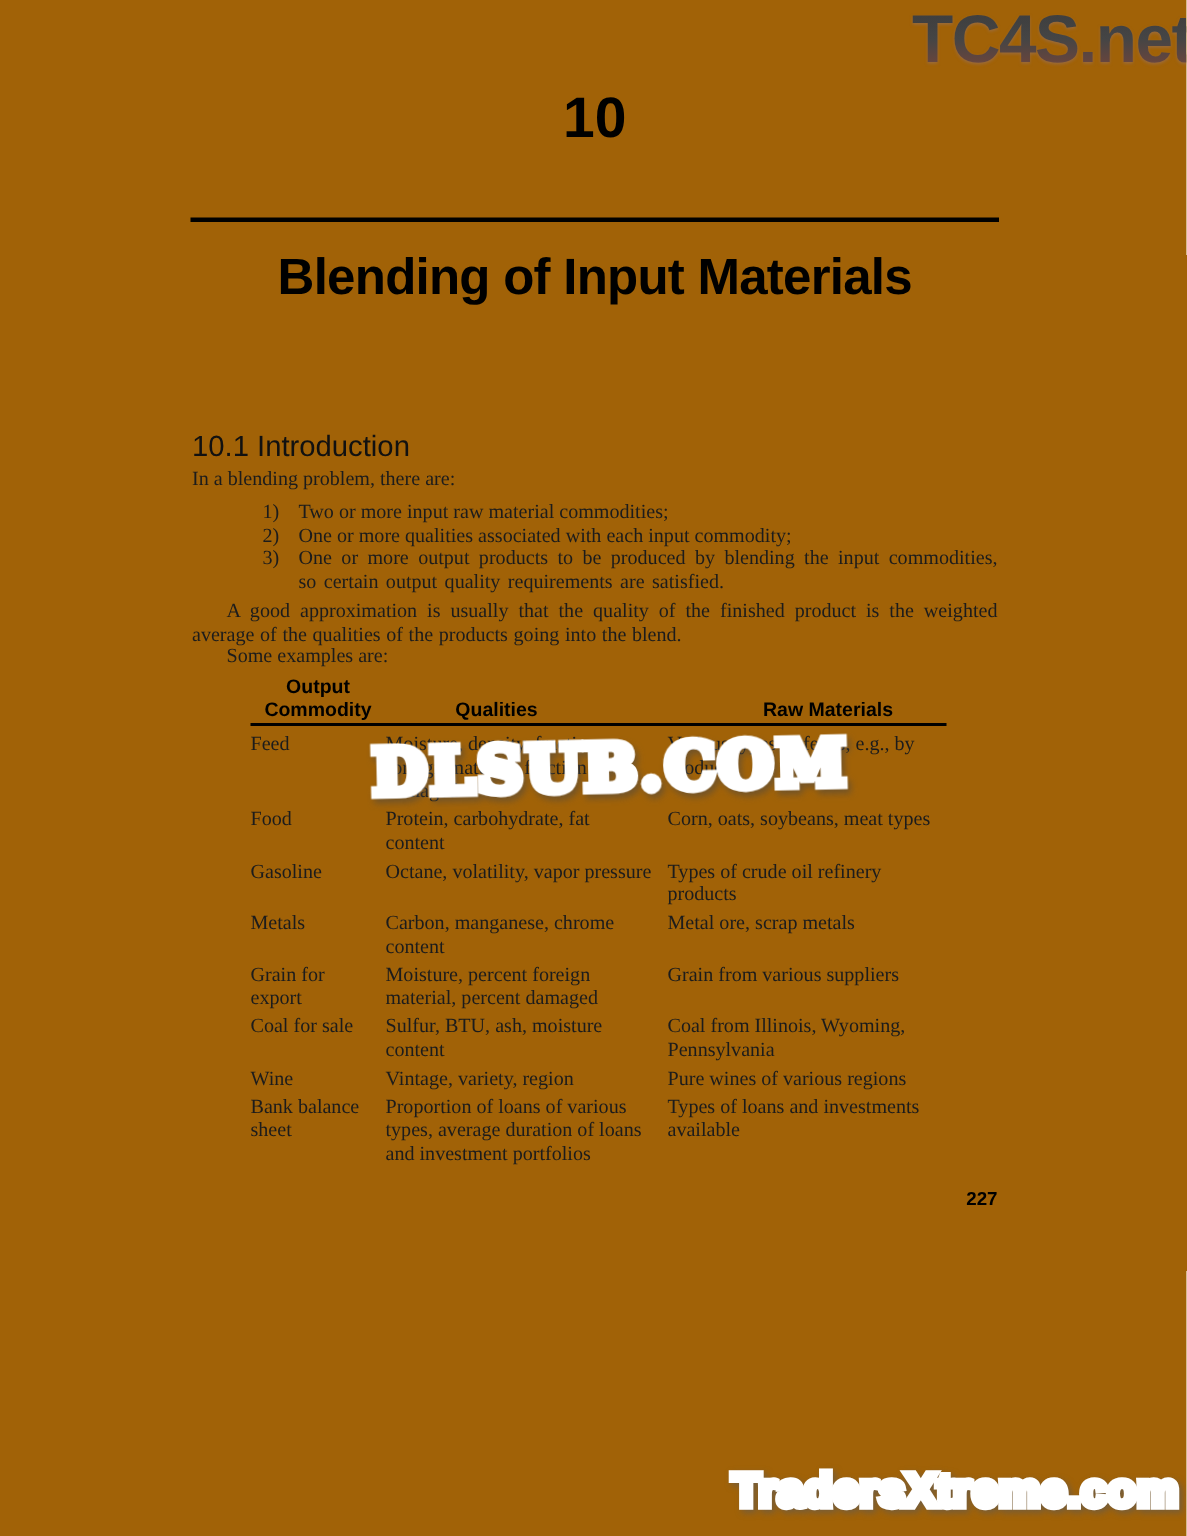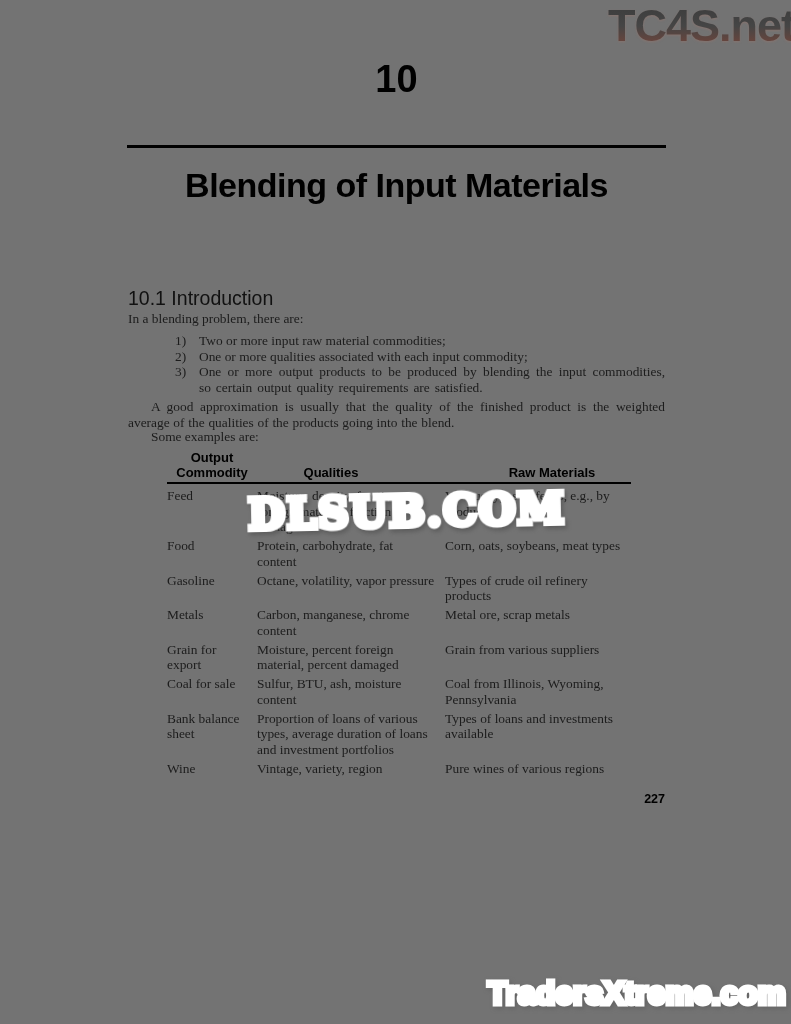--- a/index.html
+++ b/index.html
@@ -1,16 +1,16 @@
 <!DOCTYPE html>
 <html><head>
 <meta charset="utf-8">
 <style>
   html,body{margin:0;padding:0;background:#fff;}
-  .page{position:relative;width:791px;height:1024px;background:#737373;overflow:hidden;
+  .page{position:relative;width:791px;height:1024px;background:#a16207;overflow:hidden;
         font-family:"Liberation Serif","DejaVu Serif",serif;color:#1c1c1c;}
 
   
   .logo-top{position:absolute;top:0px;right:-4px;z-index:3;
     font-family:"Liberation Sans",sans-serif;font-weight:700;font-size:45px;letter-spacing:-1px;
     background:linear-gradient(180deg,#3b3b3b 0%,#454545 50%,#64453e 78%,#99675b 100%);
     -webkit-background-clip:text;background-clip:text;color:transparent;
     filter:drop-shadow(0 1px 1px rgba(150,115,105,.55));}
 
   .logo-bottom{position:absolute;top:976px;right:5px;z-index:3;display:grid;justify-items:center;
@@ -140,28 +140,28 @@
           <div class="tc1">Grain for export</div>
           <div class="tc2">Moisture, percent foreign material, percent damaged</div>
           <div class="tc3">Grain from various suppliers</div>
         </div>
         <div class="trow">
           <div class="tc1">Coal for sale</div>
           <div class="tc2">Sulfur, BTU, ash, moisture content</div>
           <div class="tc3">Coal from Illinois, Wyoming, Pennsylvania</div>
         </div>
         <div class="trow">
+          <div class="tc1">Wine</div>
+          <div class="tc2">Vintage, variety, region</div>
+          <div class="tc3">Pure wines of various regions</div>
+        </div>
+        <div class="trow">
           <div class="tc1">Bank balance sheet</div>
           <div class="tc2">Proportion of loans of various types, average duration of loans and investment portfolios</div>
           <div class="tc3">Types of loans and investments available</div>
-        </div>
-        <div class="trow">
-          <div class="tc1">Wine</div>
-          <div class="tc2">Vintage, variety, region</div>
-          <div class="tc3">Pure wines of various regions</div>
         </div>
       </div>
     </div>
 
     <div class="watermark">
       <span class="wm-back">DLSUB.COM</span>
       <span class="wm-front">DLSUB.COM</span>
     </div>
 
     <div class="page-number">227</div>

